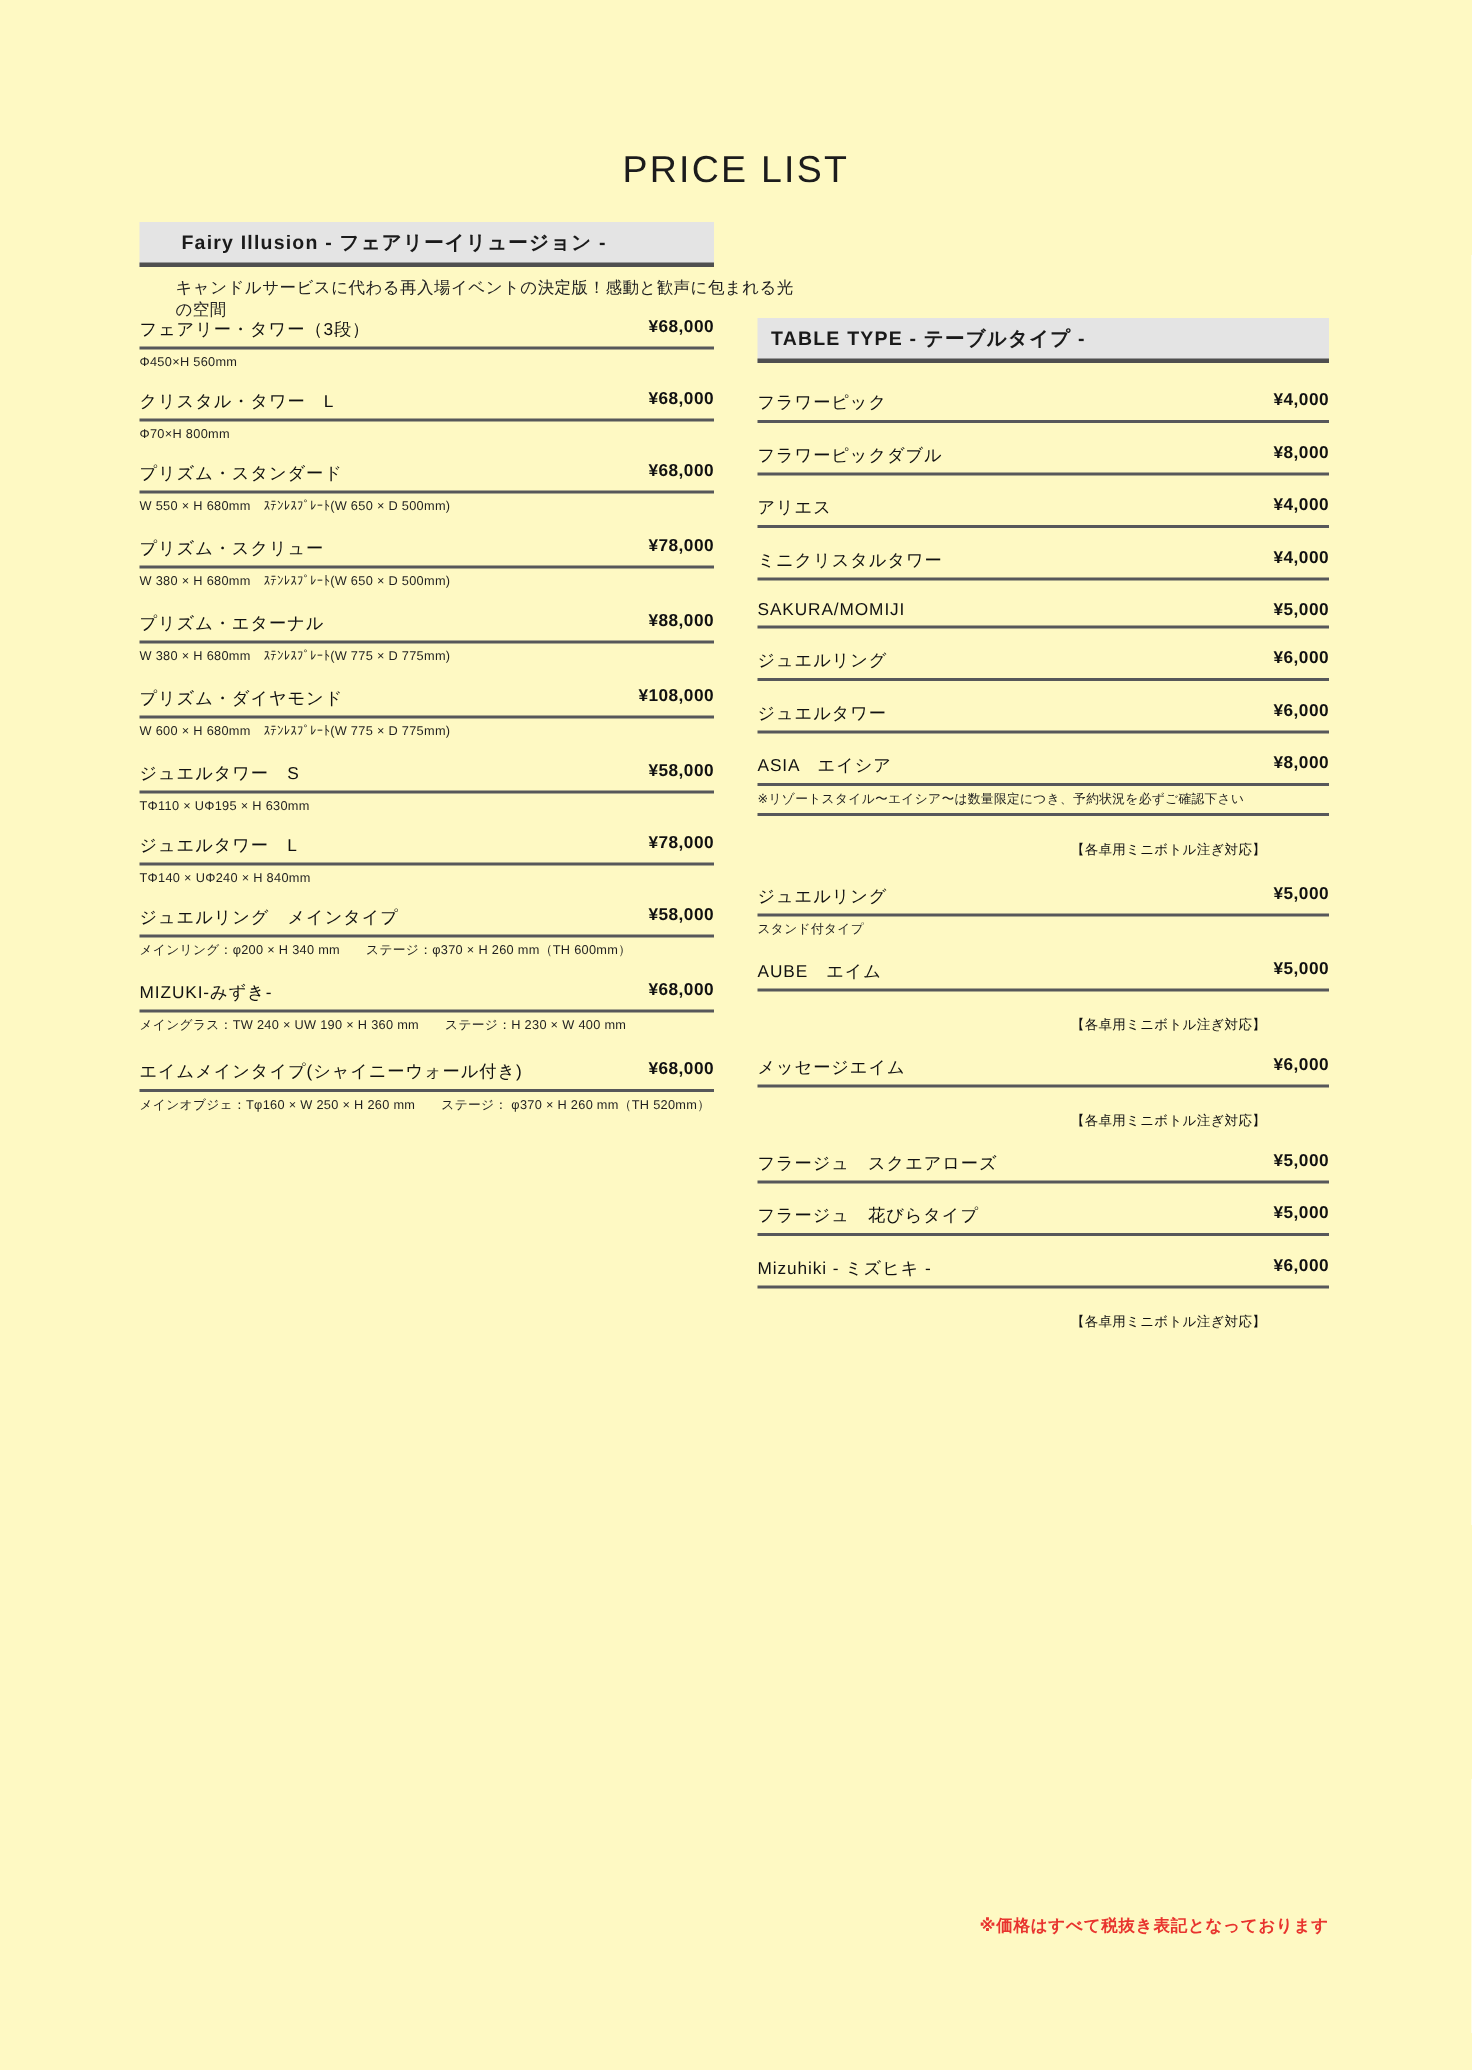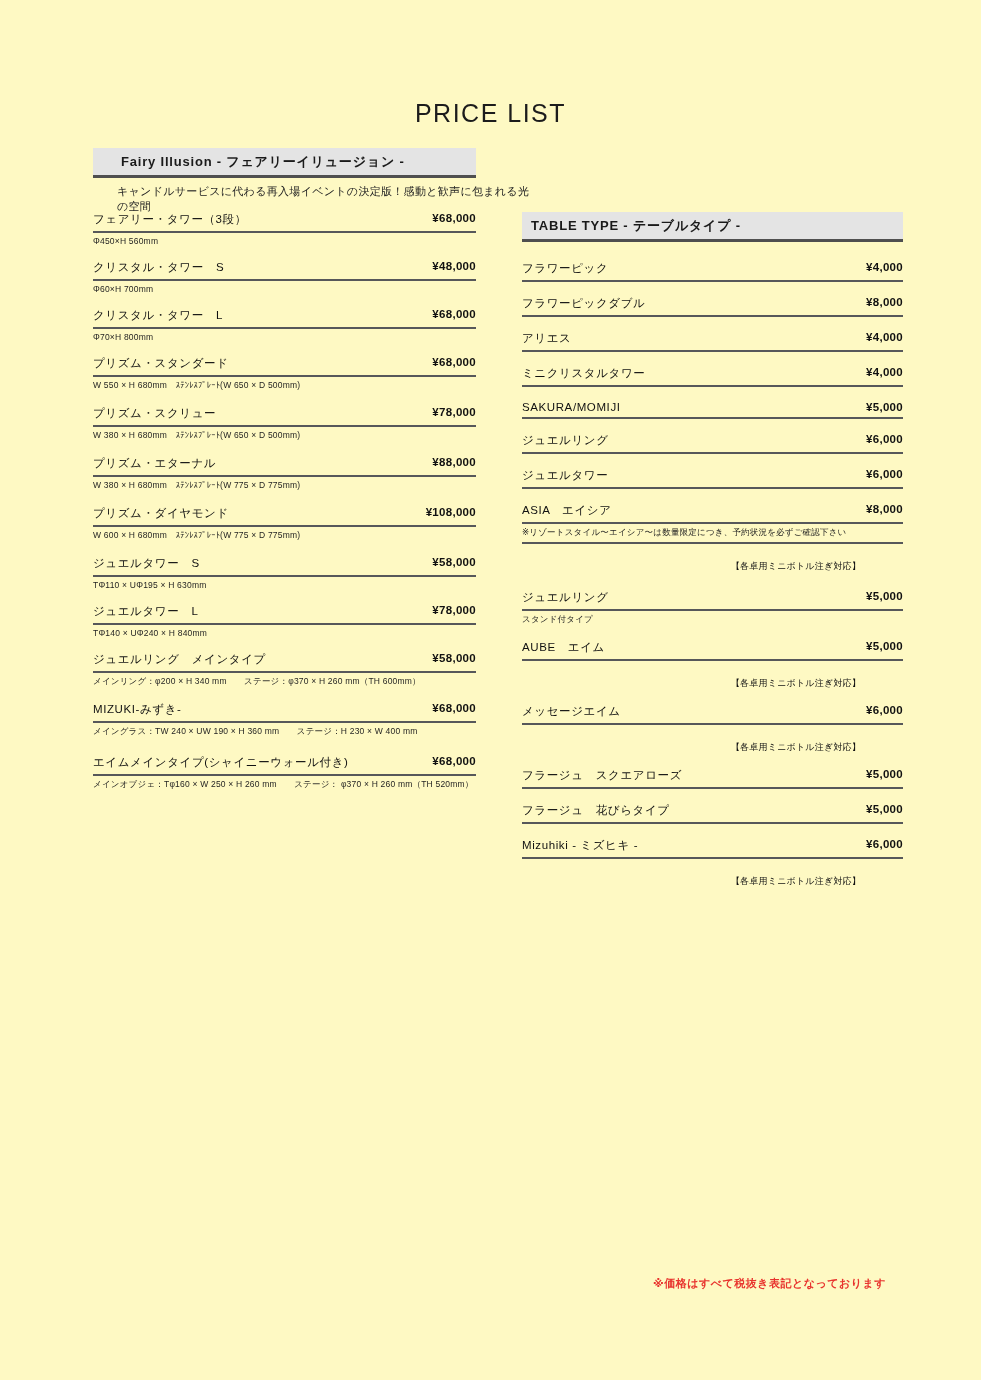--- a/index.html
+++ b/index.html
@@ -20,21 +20,21 @@
     padding:0 9px; font-size:13px; font-weight:bold;
     color:#1a1a1a; letter-spacing:0.8px;
   }
   .fairy-band { position:absolute; top:148px; left:93px; width:383px;padding-left:28px; }
   .fairy-subtitle {
     position:absolute; top:184px; left:93px; width:420px;
     font-size:11px; color:#222; letter-spacing:0.3px;margin-left:24px;
   }
   .col { position:absolute; top:212px; }
   .col-left  { left:93px;  width:383px; }
-  .col-right { left:522px; width:381px; }
+  .col-right { left:505px; width:381px; }
   .col-header { margin-bottom:19px; }
   .item { margin-bottom:14px; }
   .item.extra-gap { margin-top:17px; }
   .item-row {
     display:flex; justify-content:space-between; align-items:flex-start;
     padding-bottom:4px; border-bottom:2px solid #57585a;
   }
   .item-name { font-size:11.5px; color:#111; letter-spacing:0.6px; }
   .item-price { font-size:11.5px; font-weight:bold; color:#111; letter-spacing:0.3px; }
   .item-spec { font-size:8.5px; color:#1f1f1f; margin-top:3px; letter-spacing:0.2px; }
@@ -65,27 +65,20 @@
     <div>
         <div class="item">
           <div class="item-row">
             <span class="item-name">フェアリー・タワー（3段）</span>
             <span class="item-price">¥68,000</span>
           </div>
           <div class="item-spec">Φ450×H 560mm</div>
         </div>
         <div class="item">
           <div class="item-row">
-            <span class="item-name">クリスタル・タワー　S</span>
-            <span class="item-price">¥48,000</span>
-          </div>
-          <div class="item-spec">Φ60×H 700mm</div>
-        </div>
-        <div class="item">
-          <div class="item-row">
             <span class="item-name">クリスタル・タワー　L</span>
             <span class="item-price">¥68,000</span>
           </div>
           <div class="item-spec">Φ70×H 800mm</div>
         </div>
         <div class="item">
           <div class="item-row">
             <span class="item-name">プリズム・スタンダード</span>
             <span class="item-price">¥68,000</span>
           </div>

